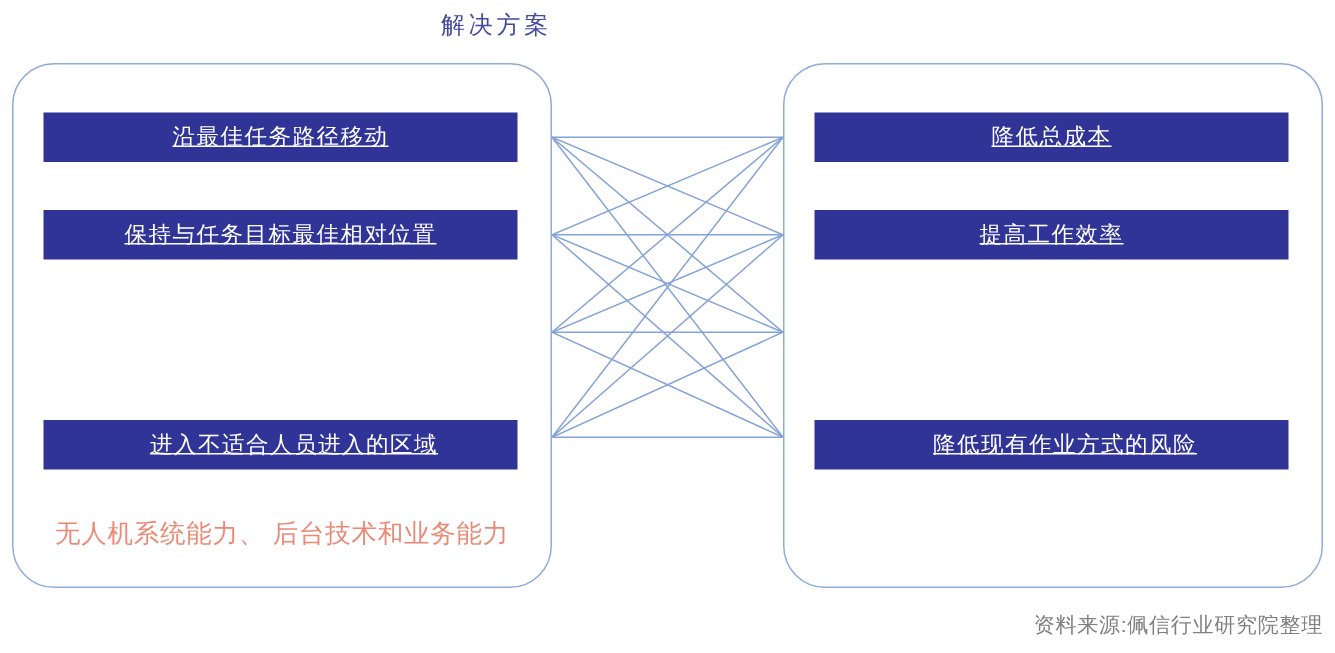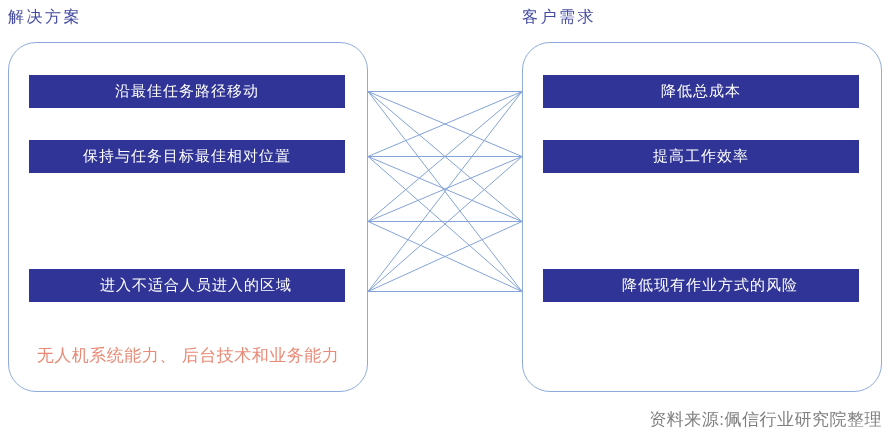--- a/index.html
+++ b/index.html
@@ -2,58 +2,57 @@
 <html><head>
 <meta charset="utf-8">
 <style>
   html,body{margin:0;padding:0;}
   body{
     width:890px;height:435px;background:#ffffff;position:relative;overflow:hidden;
     font-family:"Liberation Sans",sans-serif;
   }
   .figure{position:absolute;inset:0;}
   .col-title{
-    position:absolute;top:7px;width:360px;text-align:left;
+    position:absolute;top:7px;width:360px;text-align:right;
     font-size:16px;letter-spacing:2.5px;color:var(--title-color,#434aa0);
   }
   .col-title.left{left:8px;}
   .col-title.right{left:522px;}
   .panel{
     position:absolute;top:42px;width:360px;height:350px;box-sizing:border-box;
     border:1.5px solid var(--border-color,#8faadc);border-radius:28px;background:#ffffff;
   }
   .panel.left{left:8px;}
   .panel.right{left:522px;}
   .box{
     position:absolute;left:20px;width:316px;height:33px;box-sizing:border-box;
     background:var(--box-fill,#2f3496);color:var(--box-text,#ffffff);
     display:flex;align-items:center;justify-content:center;
-    font-size:15px;letter-spacing:1px;white-space:nowrap;
+    font-size:15px;letter-spacing:1px;white-space:nowrap;text-decoration:underline;
   }
   .box.r1{top:31.5px;}
   .box.r2{top:96.5px;text-align:right;}
   .box.r3{top:161.5px;}
-  .box.r4{top:226px;padding-left:18px;}
+  .box.r4{top:237px;padding-left:18px;}
   .caption{
     position:absolute;top:301px;left:0;right:0;text-align:center;
     font-size:17px;letter-spacing:0.5px;color:var(--caption-color,#ea8a76);white-space:nowrap;
   }
   #connectors{position:absolute;left:368px;top:0;width:154px;height:435px;}
   .source{
     position:absolute;top:408px;right:8px;text-align:center;
-    font-size:17px;letter-spacing:0.5px;color:var(--source-color,#7f7f7f);
+    font-size:14px;letter-spacing:0.5px;color:var(--source-color,#7f7f7f);
   }
 </style>
 </head>
 <body style="--box-fill: #2f3496; --box-text: #ffffff; --border-color: #8faadc; --title-color: #434aa0; --caption-color: #ea8a76; --source-color: #7f7f7f;">
 
 <div class="figure">
 
   <div class="col-title left">解决方案</div>
-  <div class="col-title right">客户需求</div>
 
   <div class="panel left">
     <div class="box r1">沿最佳任务路径移动</div>
     <div class="box r2">保持与任务目标最佳相对位置</div>
     <div class="box r4">进入不适合人员进入的区域</div>
     <div class="caption">无人机系统能力、 后台技术和业务能力</div>
   </div>
 
   <svg id="connectors" viewBox="0 0 154 435" xmlns="http://www.w3.org/2000/svg">
       <line x1="0" y1="91.5" x2="154" y2="91.5" stroke="#84a3d7" stroke-width="1"></line>

